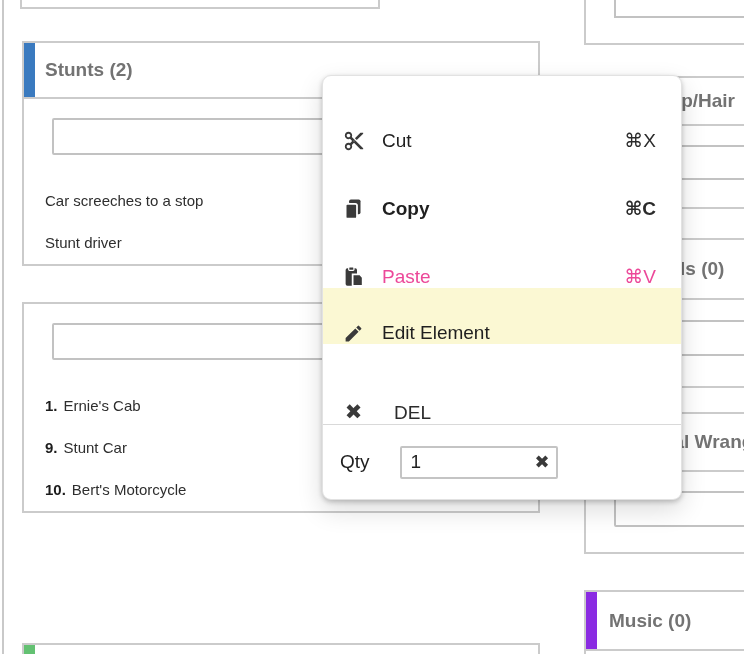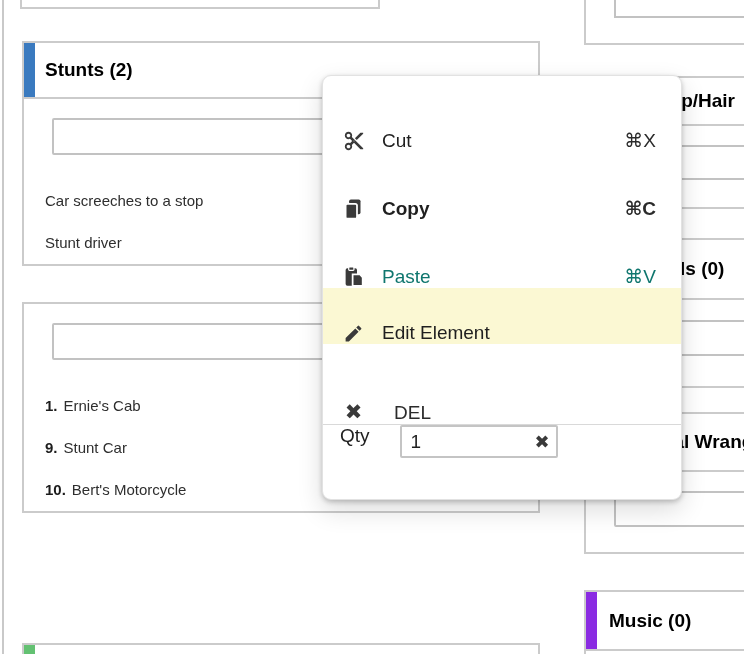--- a/index.html
+++ b/index.html
@@ -6,21 +6,21 @@
   body{font-family:"Liberation Sans","DejaVu Sans",sans-serif;background:#fff;}
   .stage{position:relative;width:744px;height:654px;overflow:hidden;background:#fff;}
 
   
   .edge-line{position:absolute;left:2px;top:0;width:2px;height:654px;background:#c9c9c9;}
 
   
   .panel{position:absolute;background:#fff;border:2px solid #cbcbcb;box-sizing:border-box;}
   .p-hdr{position:relative;border-bottom:2px solid #cbcbcb;}
   .accent{position:absolute;left:0;top:0;bottom:0;width:11px;}
-  .p-title{margin:0;font-size:19px;font-weight:bold;color:#000000;white-space:nowrap;}
+  .p-title{margin:0;font-size:19px;font-weight:bold;color:#737373;white-space:nowrap;}
   .p-search{display:block;box-sizing:border-box;height:37px;border:2px solid #c2c2c2;border-radius:2px;background:#fff;font-size:18px;padding:0 8px;outline:none;}
   .left-search{margin:19px 28px 0 28px;width:462px;}
   .p-list{list-style:none;margin:25px 0 0 0;padding:0;}
   .p-item{height:42px;line-height:42px;padding-left:21px;font-size:15px;color:#2e2e2e;white-space:nowrap;}
   .p-item b{color:#1c1c1c;margin-right:6px;}
   .hl{}
 
   
   .p-stunts{left:22px;top:41px;width:518px;}
   .p-vehicles{left:22px;top:302px;width:518px;}
@@ -56,23 +56,23 @@
         border-radius:9px;box-shadow:0 2px 5px rgba(0,0,0,.22),0 10px 26px rgba(0,0,0,.14);
         box-sizing:border-box;padding-top:8px;z-index:10;overflow:hidden;}
   .menu-item{display:flex;align-items:flex-end;padding:0 25px 0 17px;cursor:default;}
   .mi-cut{height:68px;}.mi-copy{height:68px;font-weight:bold;}.mi-paste{height:68px;}
   .mi-edit{height:56px;}
   .mi-remove{height:80px;}
   .mi-icon{width:27px;margin-right:15px;display:flex;align-items:center;justify-content:center;color:#3a3a3a;font-size:21px;}
   .mi-icon svg{display:block;}
   .mi-label{font-size:19px;color:#1f1f1f;flex:1;white-space:nowrap;}
   .mi-key{font-size:19px;color:#2b2b2b;margin-left:12px;white-space:nowrap;}
-  .disabled .mi-label,.disabled .mi-key{color:#0f766e;}
+  .disabled .mi-label,.disabled .mi-key{color:#ec4899;}
   .menu-divider{border-top:1px solid #d9d9d9;height:0;}
-  .menu-qty{display:flex;align-items:flex-start;height:74px;padding:0 17px;}
+  .menu-qty{display:flex;align-items:center;height:74px;padding:0 17px;}
   .qty-label{font-size:19px;color:#1f1f1f;}
   .qty-box{position:relative;display:inline-flex;align-items:center;margin-left:30px;width:158px;height:33px;
            border:2px solid #c4c4c4;border-radius:2px;box-sizing:border-box;background:#fff;}
   .qty-input{border:none;outline:none;width:110px;height:27px;font-size:19px;color:#1f1f1f;padding:0 0 0 9px;background:transparent;}
   .qty-clear{position:absolute;right:6px;top:50%;transform:translateY(-50%);border:none;background:transparent;
              color:#3a3a3a;font-size:18px;padding:0;line-height:1;cursor:pointer;}
 </style>
 </head>
 <body>
 

